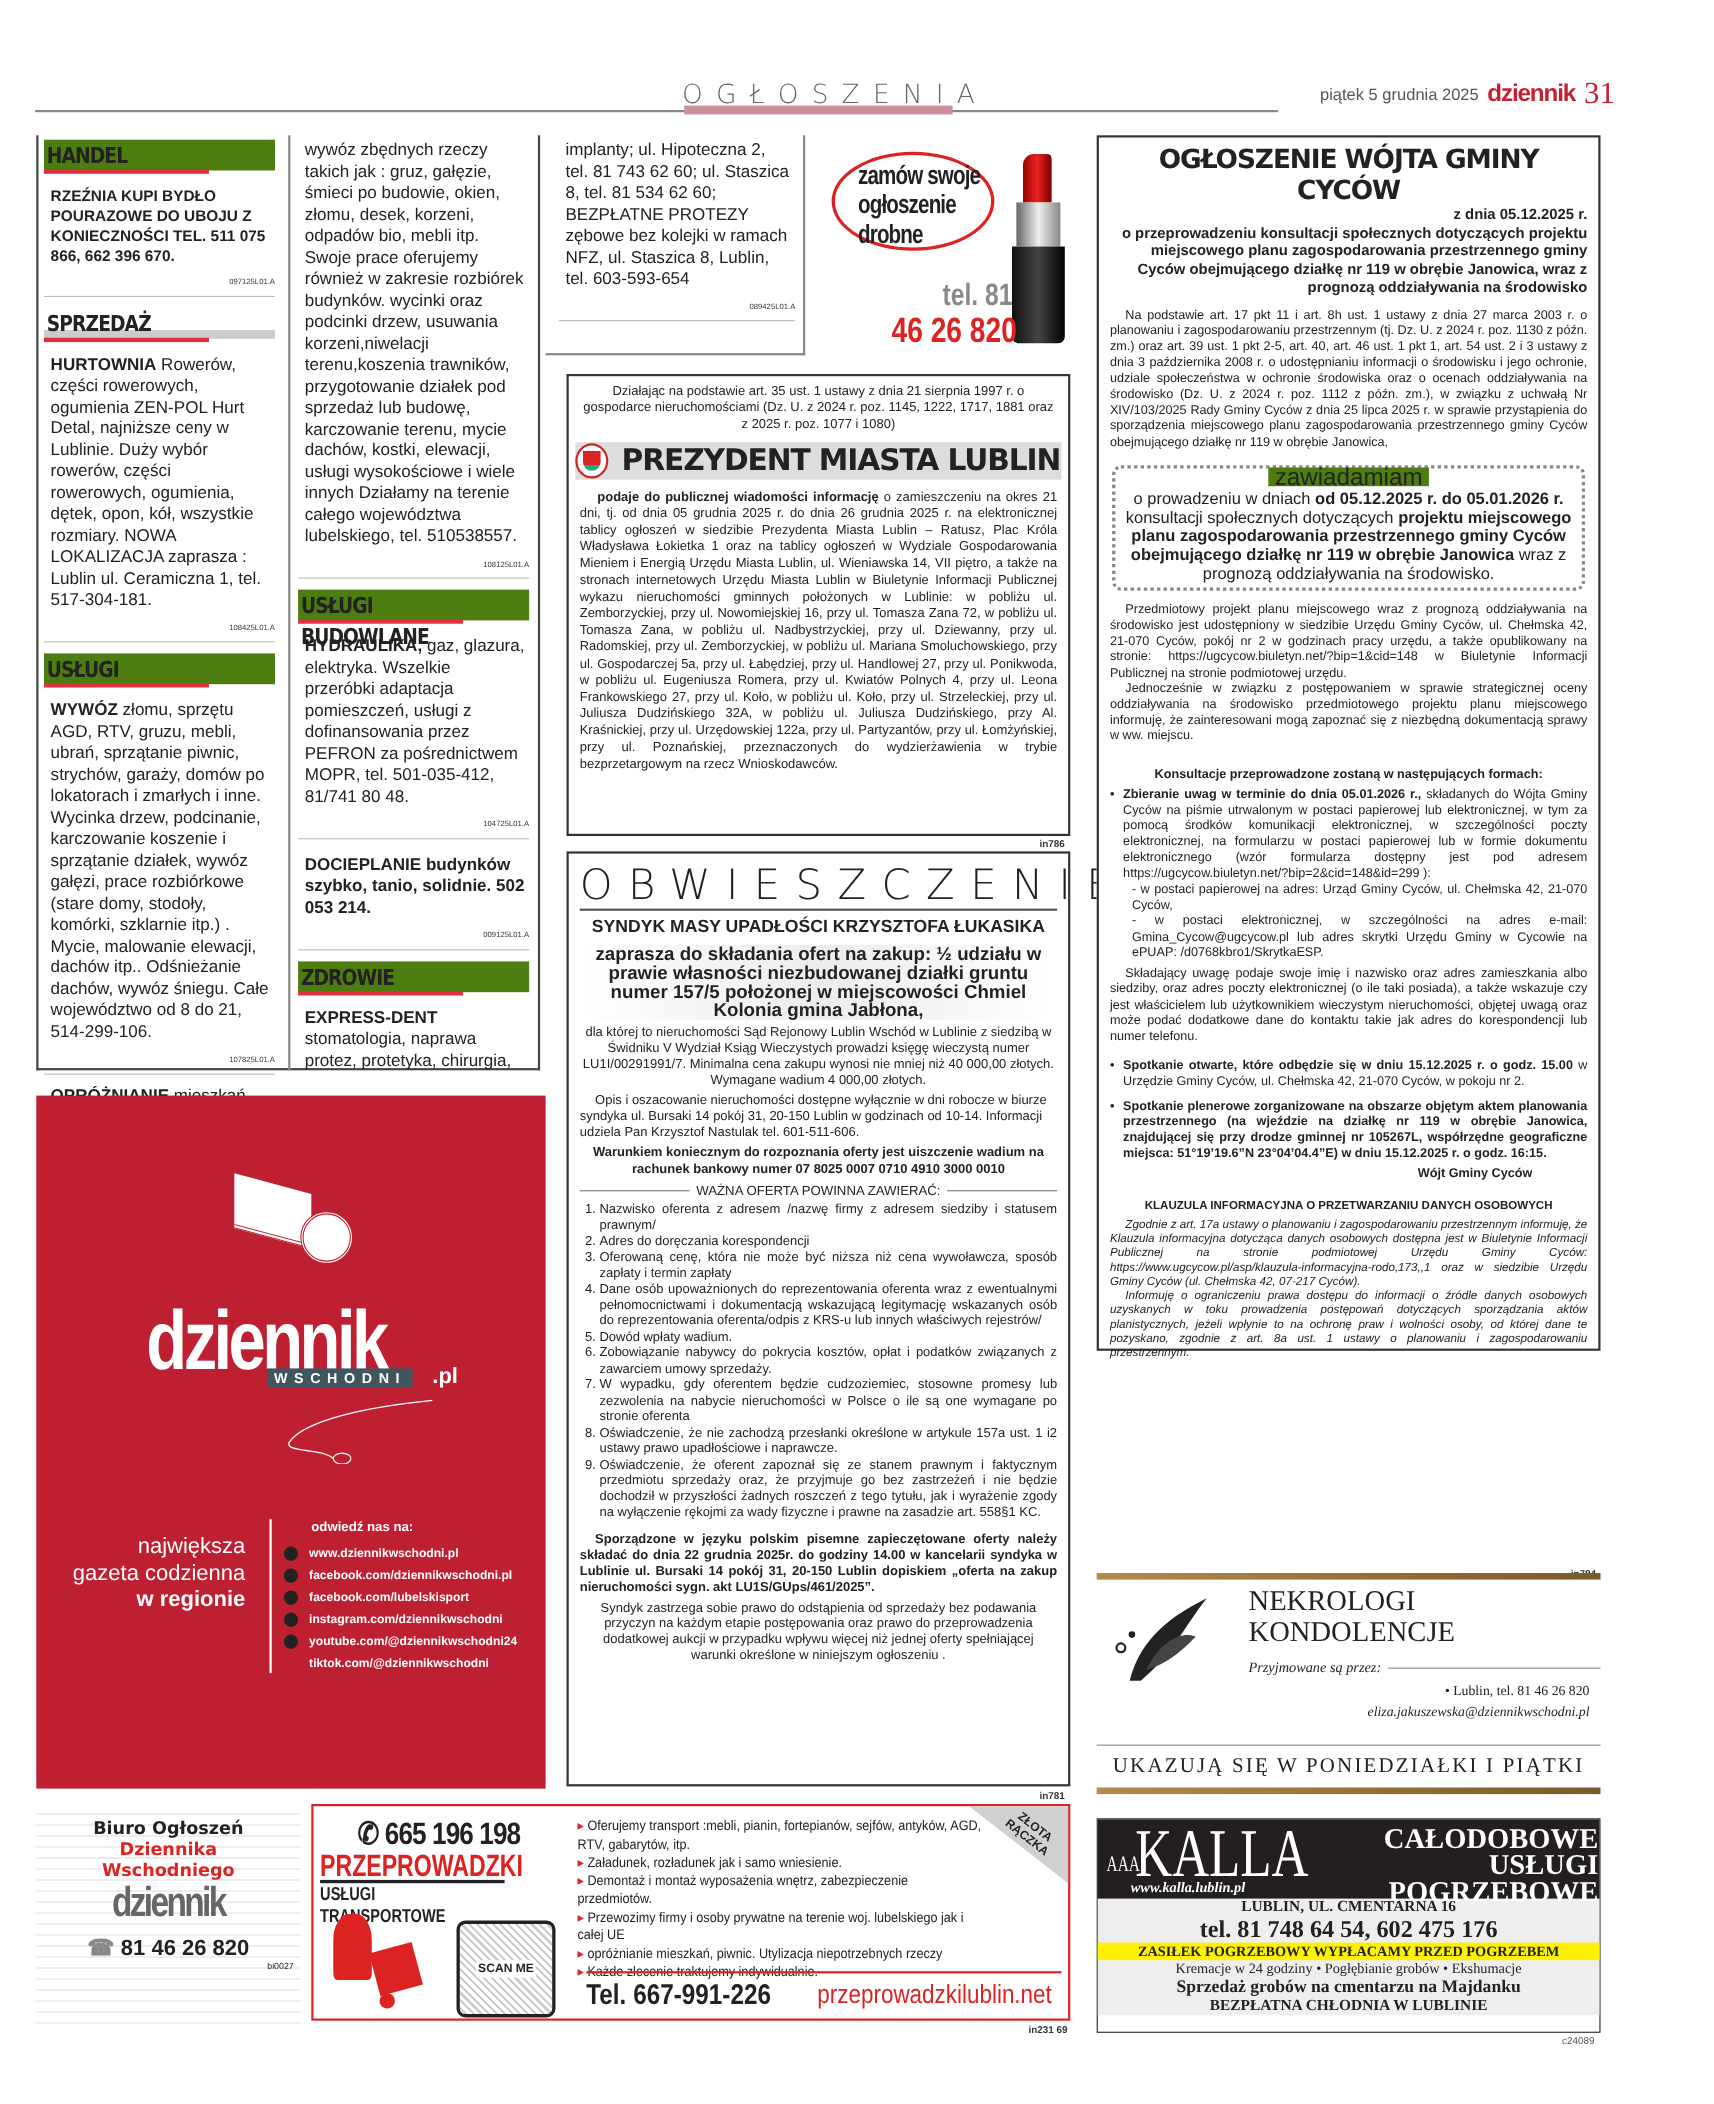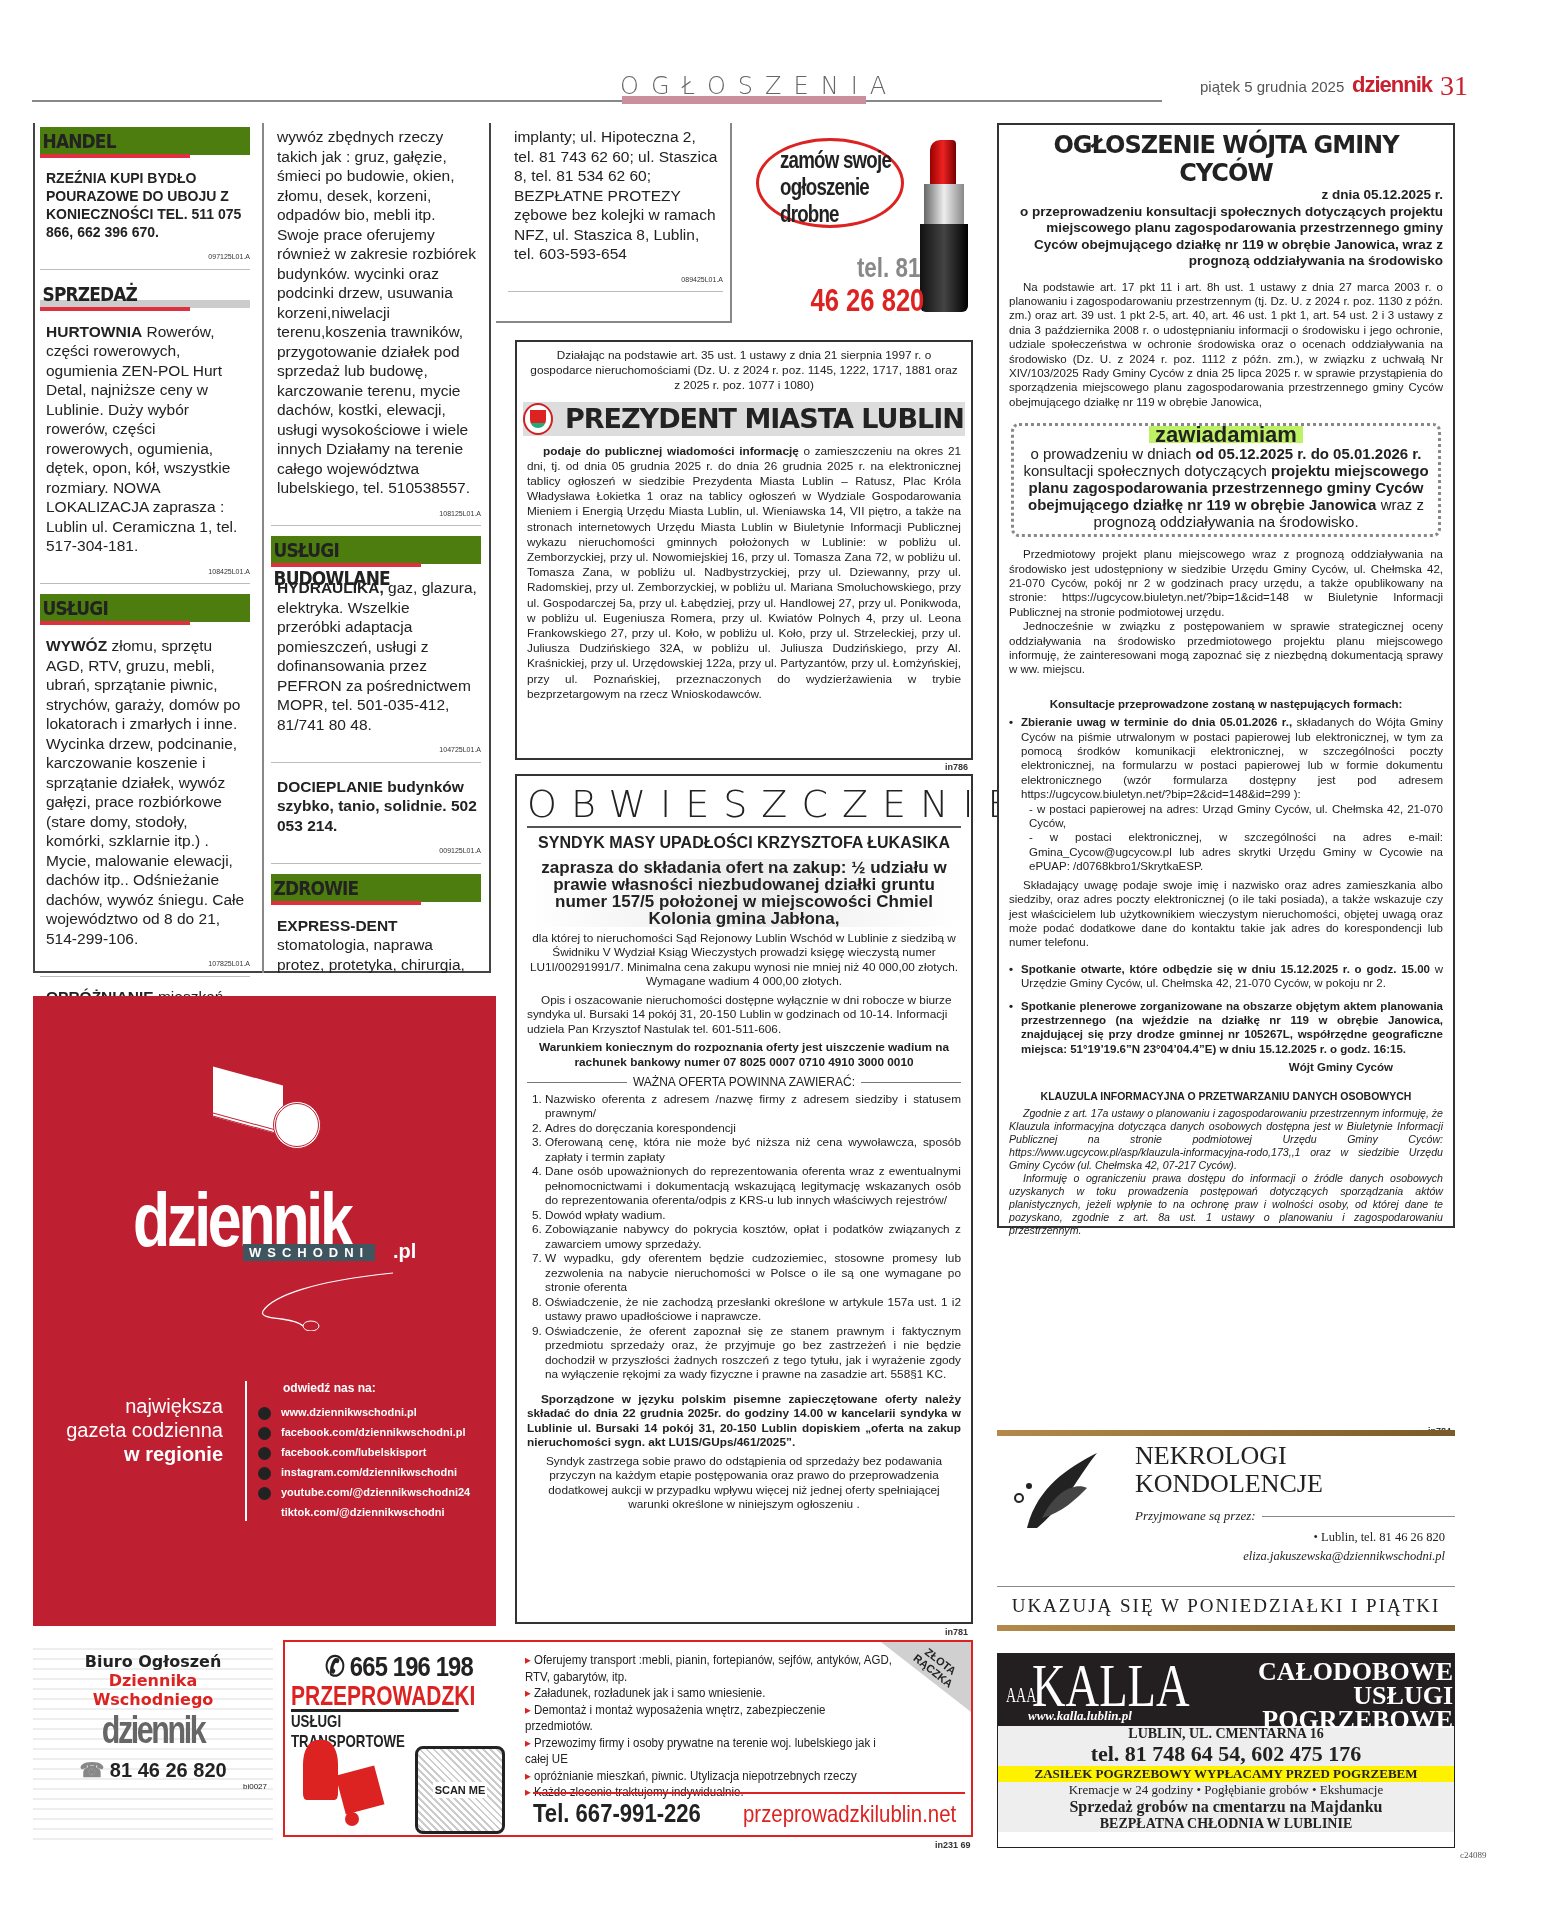--- a/index.html
+++ b/index.html
@@ -34,21 +34,21 @@
 .obw h3{text-align:center;font-size:16px;font-weight:bold;margin:8px 0}
 .obw .lead{text-align:center;font-weight:bold;font-size:17px;line-height:17px;background:linear-gradient(90deg,#fff,#ececec,#fff)}
 .obw p{margin:4px 0;text-align:center}
 .obw ol{padding-left:18px;margin:2px 0;text-align:justify}
 .obw .sep{display:flex;align-items:center;gap:6px;font-size:12px;margin-top:6px}
 .obw .sep:before,.obw .sep:after{content:"";flex:1;height:1px;background:#777}
 .cycow{left:997px;top:123px;width:458px;height:1105px;padding:6px 10px;font-size:11.5px;line-height:14.4px;text-align:justify}
 .cycow h1{text-align:center;font-size:24px;font-family:"DejaVu Sans",sans-serif;font-weight:bold;letter-spacing:-1px;line-height:28px}
 .cycow .sub{text-align:right;font-weight:bold;font-size:13.5px;line-height:16.5px}
 .zaw{border:3px dotted #888;border-radius:8px;text-align:center;font-size:15px;line-height:17px;padding:2px 6px 4px;margin:14px 2px 10px;position:relative}
-.zaw .zt{font-weight:bold;font-size:22px;background:#bef264;padding:0 6px;display:inline-block;margin-top:-12px}
+.zaw .zt{font-weight:normal;font-size:22px;background:#4d7c0f;padding:0 6px;display:inline-block;margin-top:-12px}
 .cycow ul{list-style:none;padding-left:0}
 .cycow li{padding-left:12px;position:relative;margin:4px 0}
 .cycow li:before{content:"•";position:absolute;left:0;font-weight:bold}
 .cycow .it{font-style:italic;font-size:10.6px;line-height:13px}
 .tag{font-size:9px;font-weight:bold;color:#333}
 
 .promo{left:33px;top:996px;width:463px;height:630px;background:#be2032;color:#fff}
 
 .gold{height:6px;background:linear-gradient(90deg,#b38a4a,#7a5a28)}
 
@@ -249,21 +249,21 @@
   </div>
   <div style="background:#eee;text-align:center;font-family:'Liberation Serif',serif;font-weight:bold">
     <div style="font-size:14px">LUBLIN, UL. CMENTARNA 16</div>
     <div style="font-size:22px;line-height:24px">tel. 81 748 64 54,  602 475 176</div>
     <div style="background:#fff200;font-size:13px">ZASIŁEK  POGRZEBOWY  WYPŁACAMY  PRZED  POGRZEBEM</div>
     <div style="font-size:13px;font-weight:normal">Kremacje w 24 godziny • Pogłębianie grobów • Ekshumacje</div>
     <div style="font-size:16px">Sprzedaż grobów na cmentarzu na Majdanku</div>
     <div style="font-size:14px">BEZPŁATNA CHŁODNIA W LUBLINIE</div>
   </div>
 </div>
-<div class="abs" style="left:1460px;top:1850px;font-size:9px;font-family:Liberation Serif, serif;color:#555">c24089</div>
+<div class="abs" style="left:1420px;top:1850px;font-size:9px;font-family:Liberation Sans, sans-serif;color:#555">c24089</div>
 
 <div class="abs" style="left:33px;top:1640px;width:240px;height:205px;background:repeating-linear-gradient(#fff 0 8px,#eee 8px 10px)">
   <div style="text-align:center;font-weight:bold;font-size:16px;margin-top:12px;font-family:'DejaVu Sans',sans-serif">Biuro Ogłoszeń</div>
   <div style="text-align:center;font-weight:bold;font-size:16px;color:#d22;font-family:'DejaVu Sans',sans-serif">Dziennika</div>
   <div style="text-align:center;font-weight:bold;font-size:16px;color:#d22;font-family:'DejaVu Sans',sans-serif">Wschodniego</div>
   <div style="text-align:center;font-weight:bold;font-size:38px;color:#666;letter-spacing:-3px;transform:scaleX(.8)">dziennik</div>
   <div style="text-align:center;font-weight:bold;font-size:20px;margin-top:6px"><span style="color:#888">☎ </span><span>81 46 26 820</span></div>
   <div style="text-align:right;font-size:8px;padding-right:6px">bi0027</div>
 </div>
 

